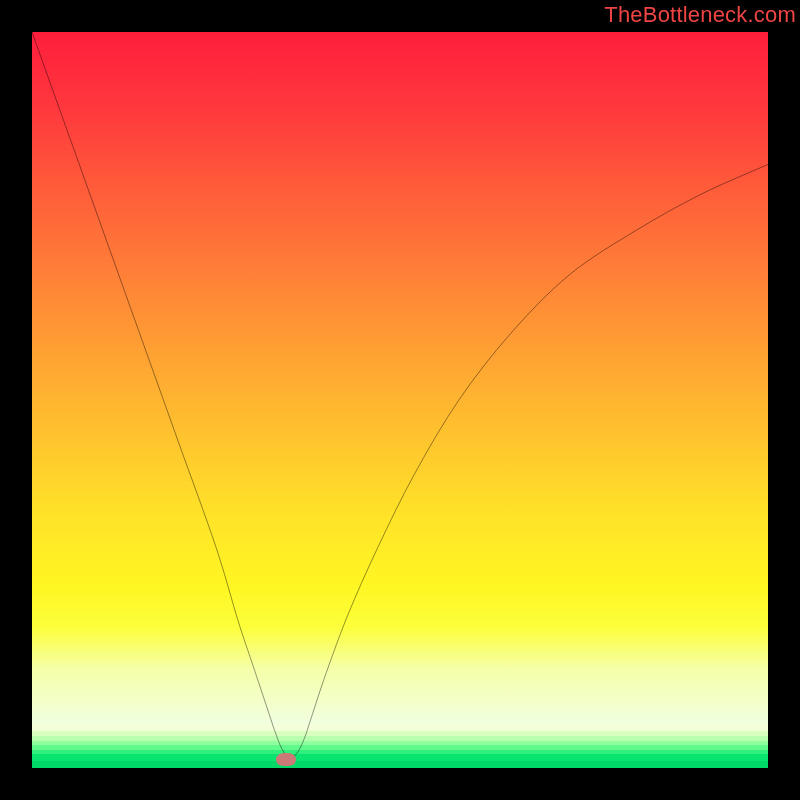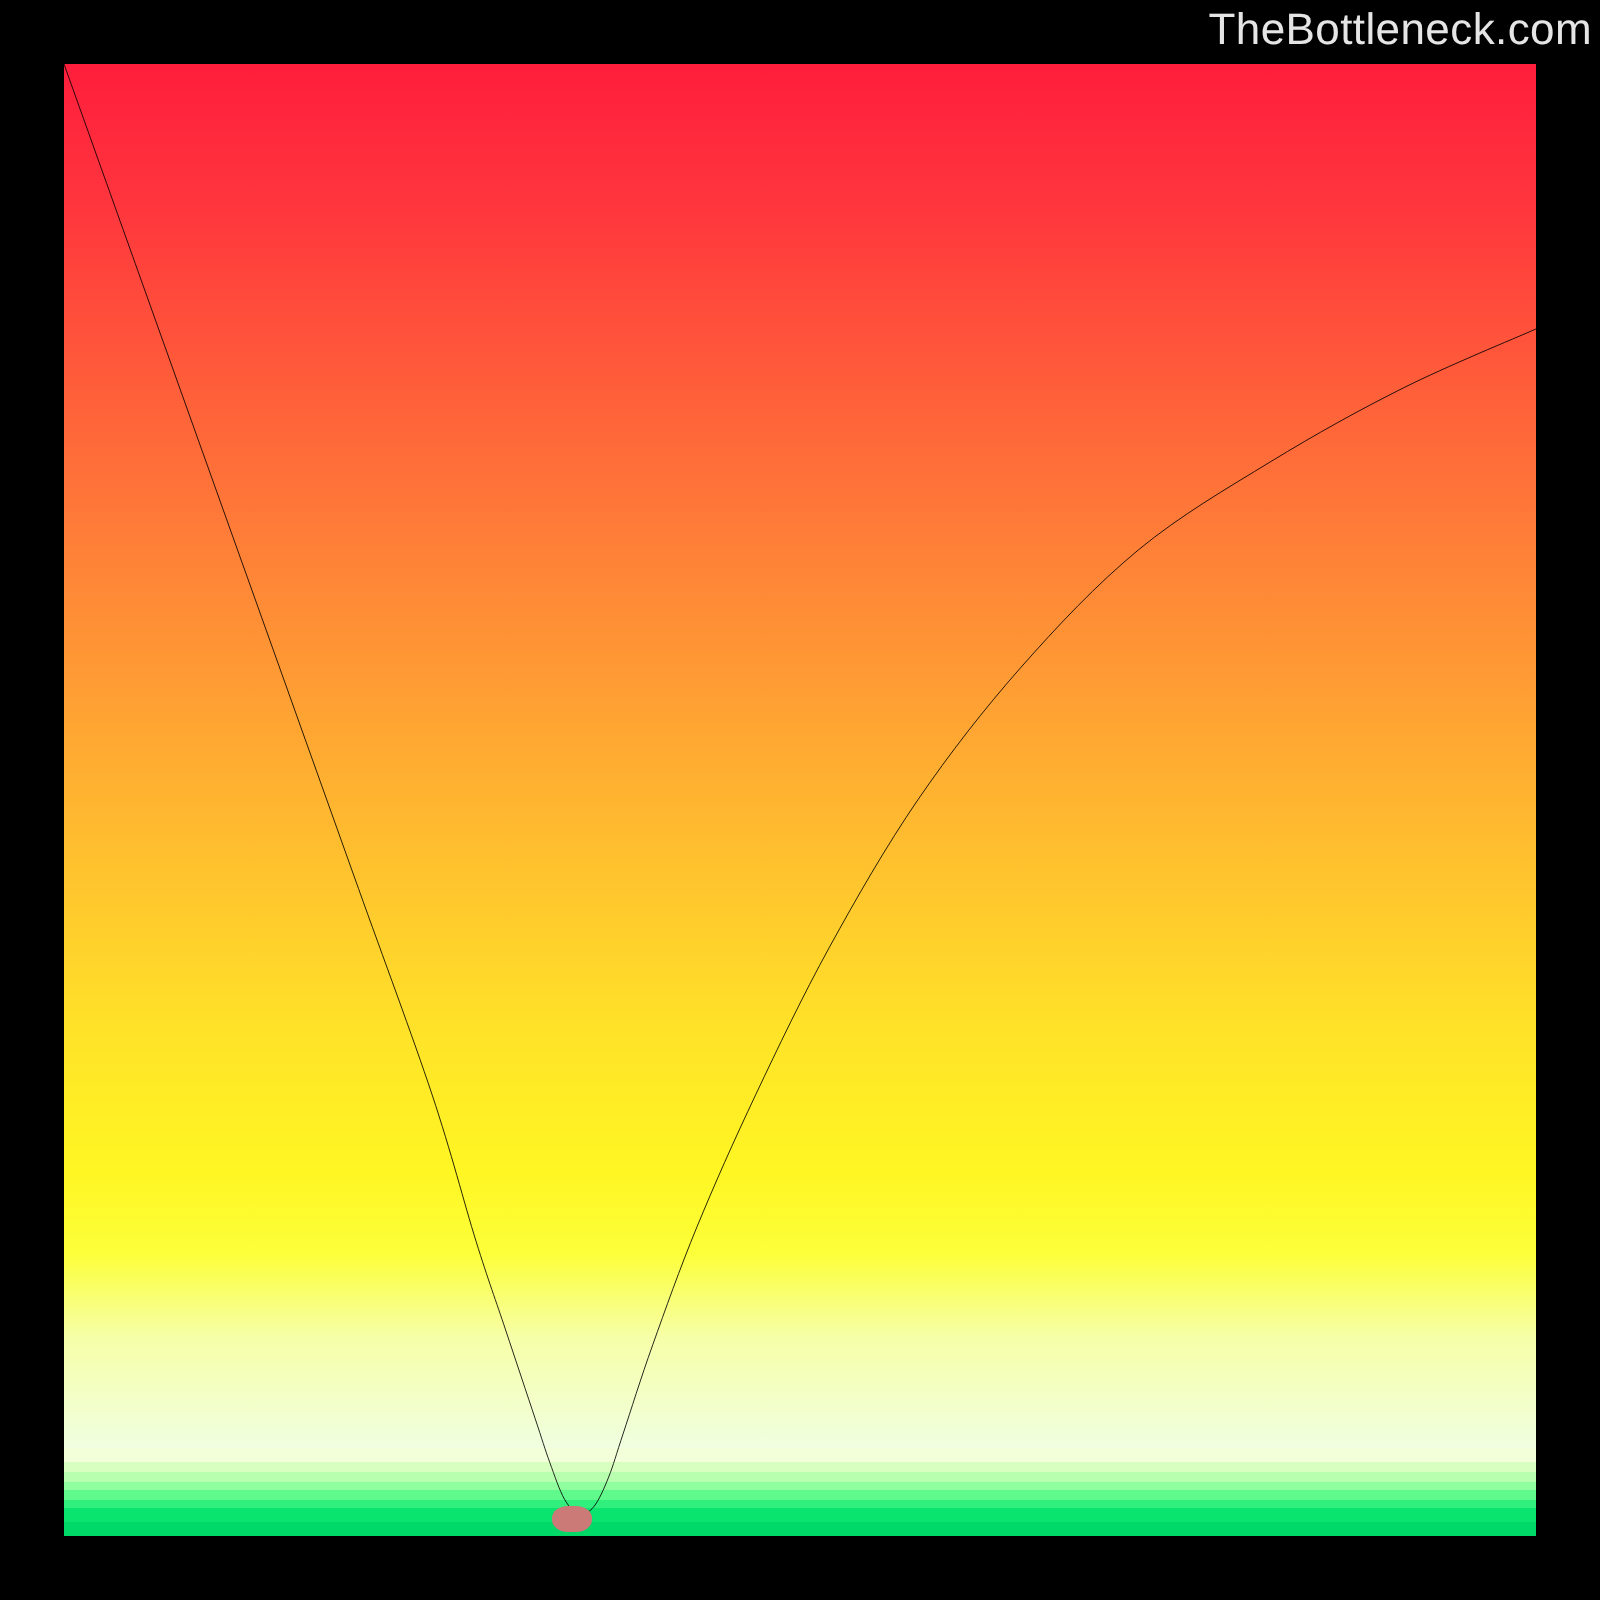--- a/index.html
+++ b/index.html
@@ -44,21 +44,21 @@
     );
   }
   .band {
     position: absolute;
     left: 0; width: 100%;
   }
   .watermark {
     position: absolute;
     top: 2px;
     right: 4px;
-    color: #e5e5e5;
+    color: #ef4444;
     font-size: 22px;
     letter-spacing: 0.2px;
   }
   svg.curve {
     position: absolute;
     inset: 0;
     width: 100%;
     height: 100%;
   }
   .marker {

